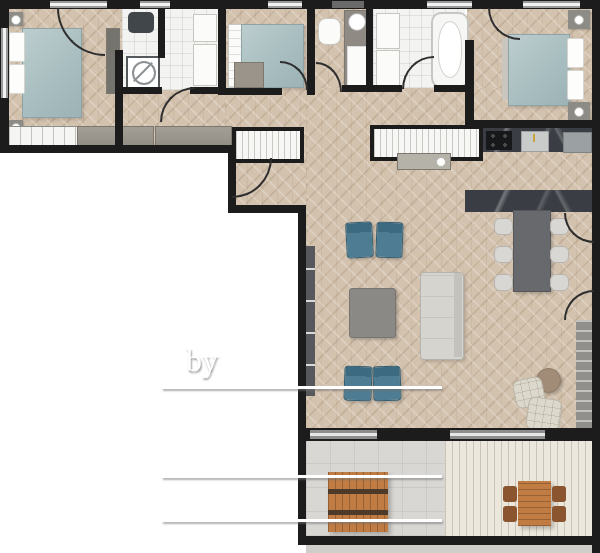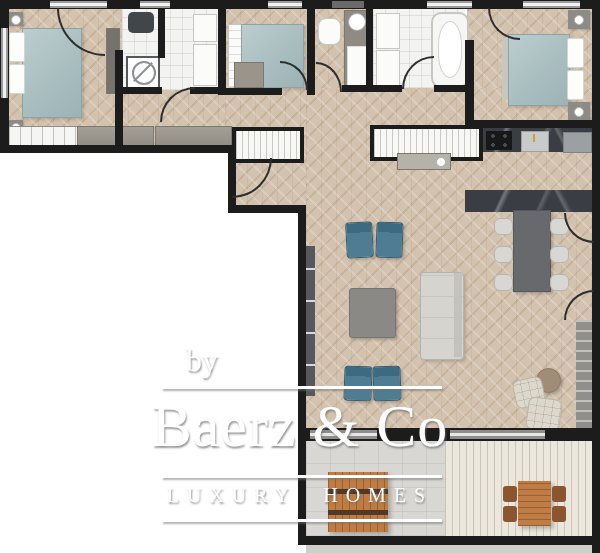--- a/index.html
+++ b/index.html
@@ -217,18 +217,16 @@
   <div class="arc arc-tr" style="left:280px;top:61px;width:26px;height:27px"></div>
   <div class="arc arc-tr" style="left:316px;top:62px;width:24px;height:28px"></div>
   <div class="arc arc-tl" style="left:402px;top:56px;width:30px;height:31px"></div>
   <div class="arc arc-bl" style="left:488px;top:8px;width:30px;height:30px"></div>
   <div class="arc arc-br" style="left:232px;top:158px;width:38px;height:38px"></div>
   <div class="arc arc-bl" style="left:564px;top:213px;width:28px;height:28px"></div>
   <div class="arc arc-tl" style="left:564px;top:290px;width:28px;height:28px"></div>
 
   <div class="wm-text" style="left:186px;top:342px;font-size:32px">by</div>
   <div class="wm-line" style="left:162px;top:386px;width:280px"></div>
-  <div class="wm-text" style="left:148px;top:392px;width:304px;font-size:60px;text-align:center;letter-spacing:1px">Baerz &amp; Co</div>
   <div class="wm-line" style="left:162px;top:475px;width:280px"></div>
-  <div class="wm-text" style="left:148px;top:484px;width:304px;font-size:20px;text-align:center;letter-spacing:8px;word-spacing:14px">LUXURY HOMES</div>
   <div class="wm-line" style="left:162px;top:519px;width:280px"></div>
 
 </div>
 
 </body></html>

